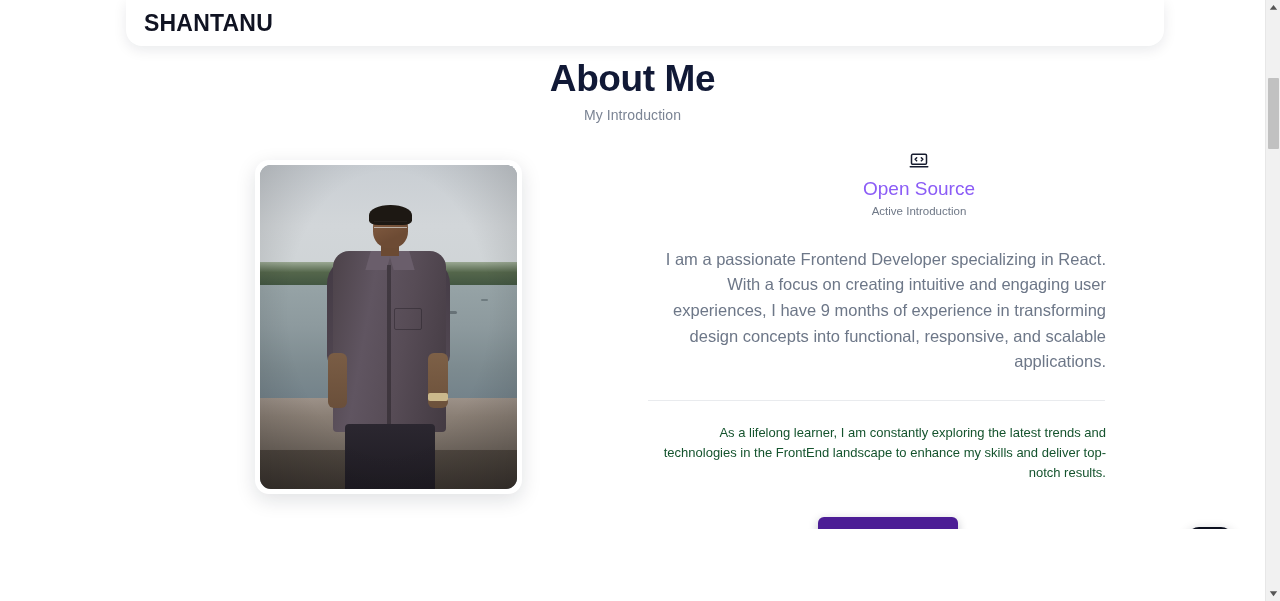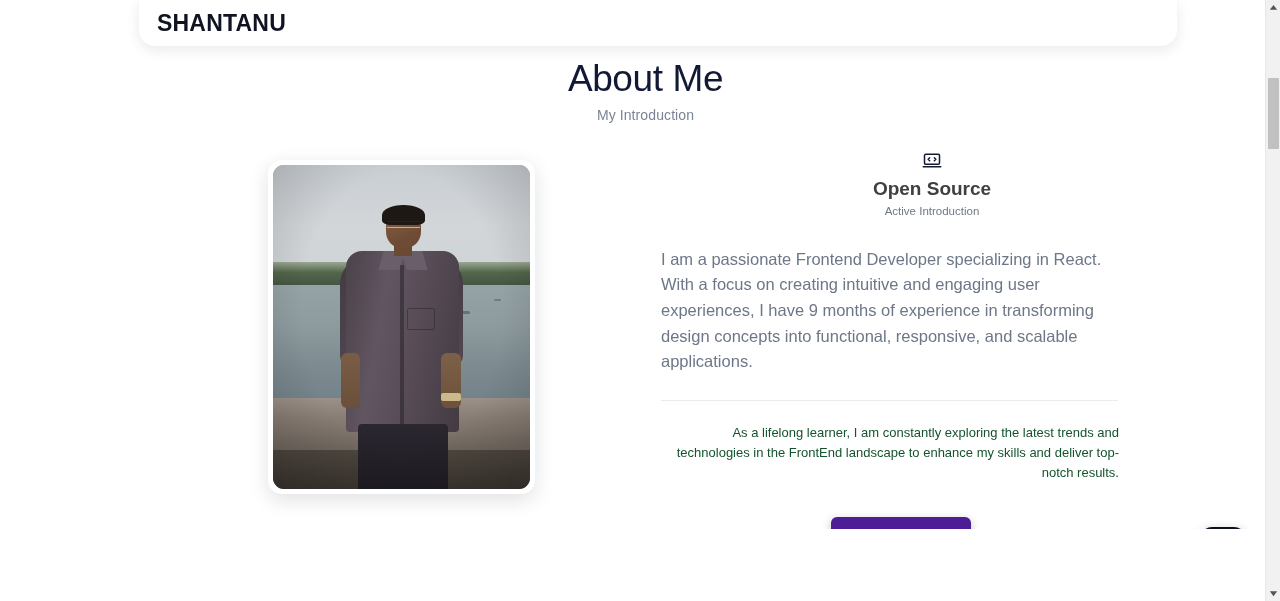--- a/index.html
+++ b/index.html
@@ -18,21 +18,20 @@
   }
 
   
   .viewport {
     position: absolute;
     left: 0; top: 0;
     width: 1265px;
     height: 529px;
     background: #ffffff;
     overflow: hidden;
-    margin-left: 13px;
   }
 
   
   .navbar {
     position: absolute;
     left: 126px;
     top: 0;
     width: 1038px;
     height: 46px;
     background: #ffffff;
@@ -105,21 +104,21 @@
   .section-head {
     position: absolute;
     top: 58px;
     left: 0;
     width: 1265px;
     text-align: center;
   }
 
   .section-title {
     font-size: 37px;
-    font-weight: 400;
+    font-weight: 700;
     color: #111936;
     letter-spacing: -0.4px;
     line-height: 1.15;
   }
 
   .section-sub {
     margin-top: 6px;
     font-size: 14px;
     color: #7b8494;
     letter-spacing: 0.1px;
@@ -296,40 +295,40 @@
     display: flex;
     align-items: center;
     justify-content: center;
     color: #151b2e;
     margin-bottom: 6px;
   }
   .stat-icon svg { display: block; }
 
   .stat-title {
     font-size: 19px;
-    font-weight: 700;
-    color: #404040;
+    font-weight: 400;
+    color: #8b5cf6;
     line-height: 1.15;
     white-space: nowrap;
   }
 
   .stat-sub {
     margin-top: 5px;
     font-size: 11.5px;
     color: #6f7887;
     white-space: nowrap;
   }
 
   
   .para {
     margin-top: 30px;
     font-size: 16.5px;
     line-height: 1.55;
     color: #6d7788;
-    text-align: left;
+    text-align: right;
   }
 
   .divider {
     margin-top: 25px;
     height: 1px;
     background: #e9ebee;
     width: 457px;
   }
 
   .para2 {

